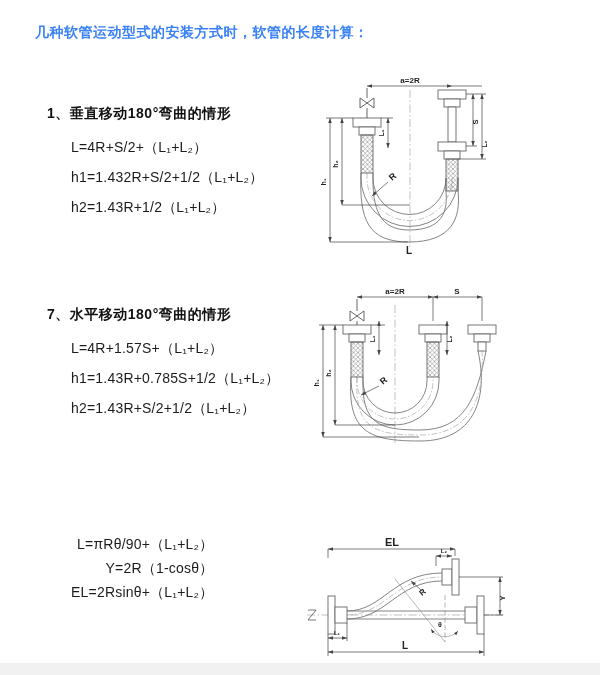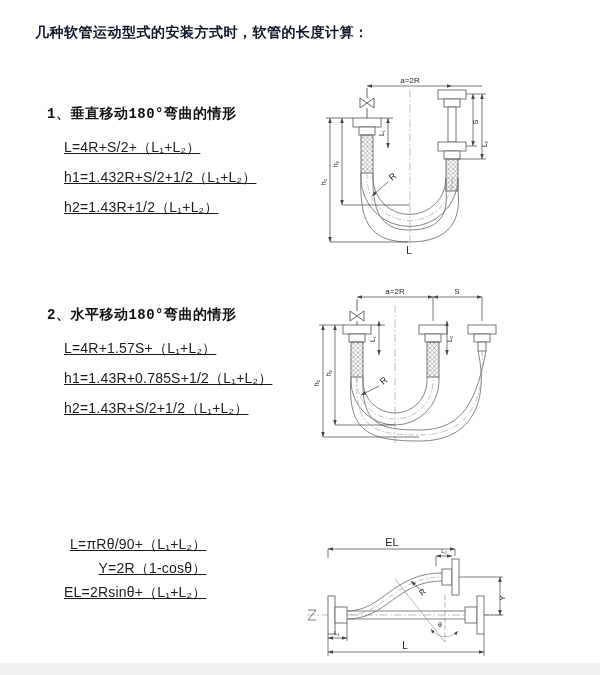--- a/index.html
+++ b/index.html
@@ -1,51 +1,51 @@
 <!DOCTYPE html>
 <html><head>
 <meta charset="utf-8">
 <style>
   html,body{margin:0;padding:0;}
   body{
     width:600px;height:675px;background:#ffffff;position:relative;overflow:hidden;
     font-family:"Liberation Sans","DejaVu Sans",sans-serif;color:#1a1a1a;
   }
   .page-title{
-    position:absolute;left:35px;top:24px;font-size:14px;font-weight:bold;letter-spacing:.5px;color:#0f172a;
+    position:absolute;left:35px;top:24px;font-size:14px;font-weight:bold;letter-spacing:.5px;color:#3b82f6;
   }
   .section{position:absolute;left:47px;}
-  .sec-heading{font-size:14px;font-weight:bold;color:#111;letter-spacing:.5px;white-space:nowrap;font-family:Liberation Mono, monospace;}
-  .formulas{margin-left:17px;text-decoration:underline;}
+  .sec-heading{font-size:14px;font-weight:bold;color:#111;letter-spacing:.5px;white-space:nowrap;}
+  .formulas{margin-left:24px;}
   .formula{font-size:14px;color:#1c1c1c;white-space:nowrap;letter-spacing:.2px;}
   .sp30 .formula{line-height:30px;}
   .sp24 .formula{line-height:24px;text-align:right;}
   .sp30{margin-top:9px;} .sp24{margin-top:8px;}
   #sec1{top:105px;} #sec2{top:306px;} #sec3{top:524px;}
-  .diagram{position:absolute;}
+  .diagram{position:absolute;font-weight:bold;}
   #dia1{left:300px;top:70px;} #dia2{left:295px;top:285px;} #dia3{left:295px;top:534px;}
   .footer-band{position:absolute;left:0;bottom:0;width:600px;height:12px;background:#f1f1f1;}
   svg text{font-family:"Liberation Sans","DejaVu Sans",sans-serif;}
 </style>
 </head>
 <body>
 
 <div class="page-title">几种软管运动型式的安装方式时，软管的长度计算：</div>
 
 <div class="section" id="sec1">
   <div class="sec-heading">1、垂直移动180°弯曲的情形</div>
   <div class="formulas sp30">
     <div class="formula">L=4R+S/2+（L₁+L₂）</div>
     <div class="formula">h1=1.432R+S/2+1/2（L₁+L₂）</div>
     <div class="formula">h2=1.43R+1/2（L₁+L₂）</div>
   </div>
 </div>
 
 <div class="section" id="sec2">
-  <div class="sec-heading">2、水平移动180°弯曲的情形</div>
+  <div class="sec-heading">7、水平移动180°弯曲的情形</div>
   <div class="formulas sp30">
     <div class="formula">L=4R+1.57S+（L₁+L₂）</div>
     <div class="formula">h1=1.43R+0.785S+1/2（L₁+L₂）</div>
     <div class="formula">h2=1.43R+S/2+1/2（L₁+L₂）</div>
   </div>
 </div>
 
 <div class="section" id="sec3">
   <div class="formulas sp24">
     <div class="formula">L=πRθ/90+（L₁+L₂）</div>

